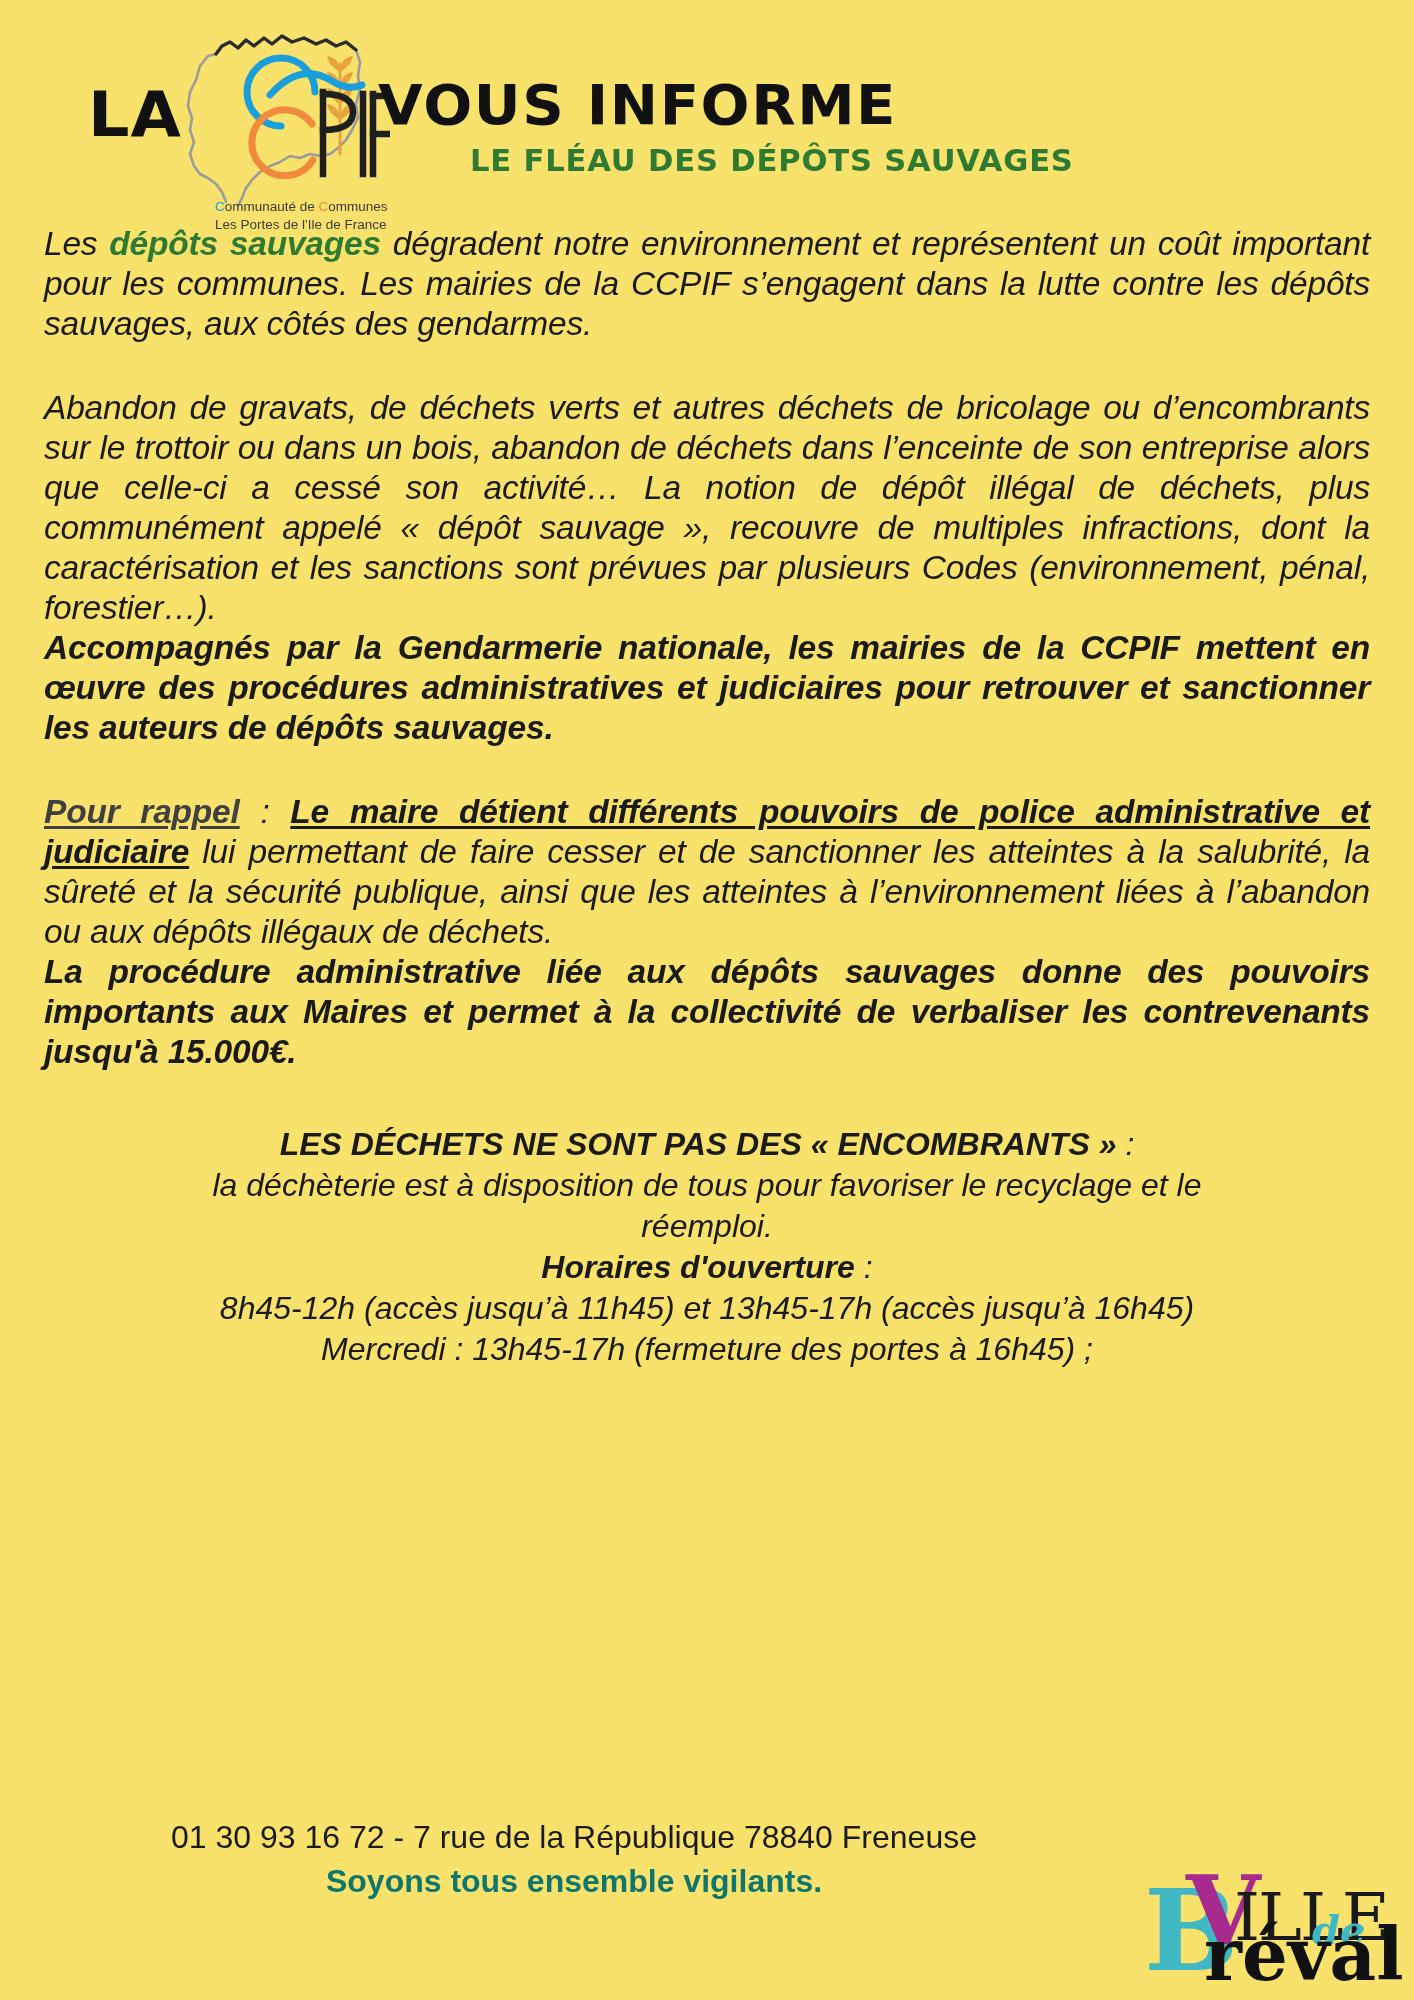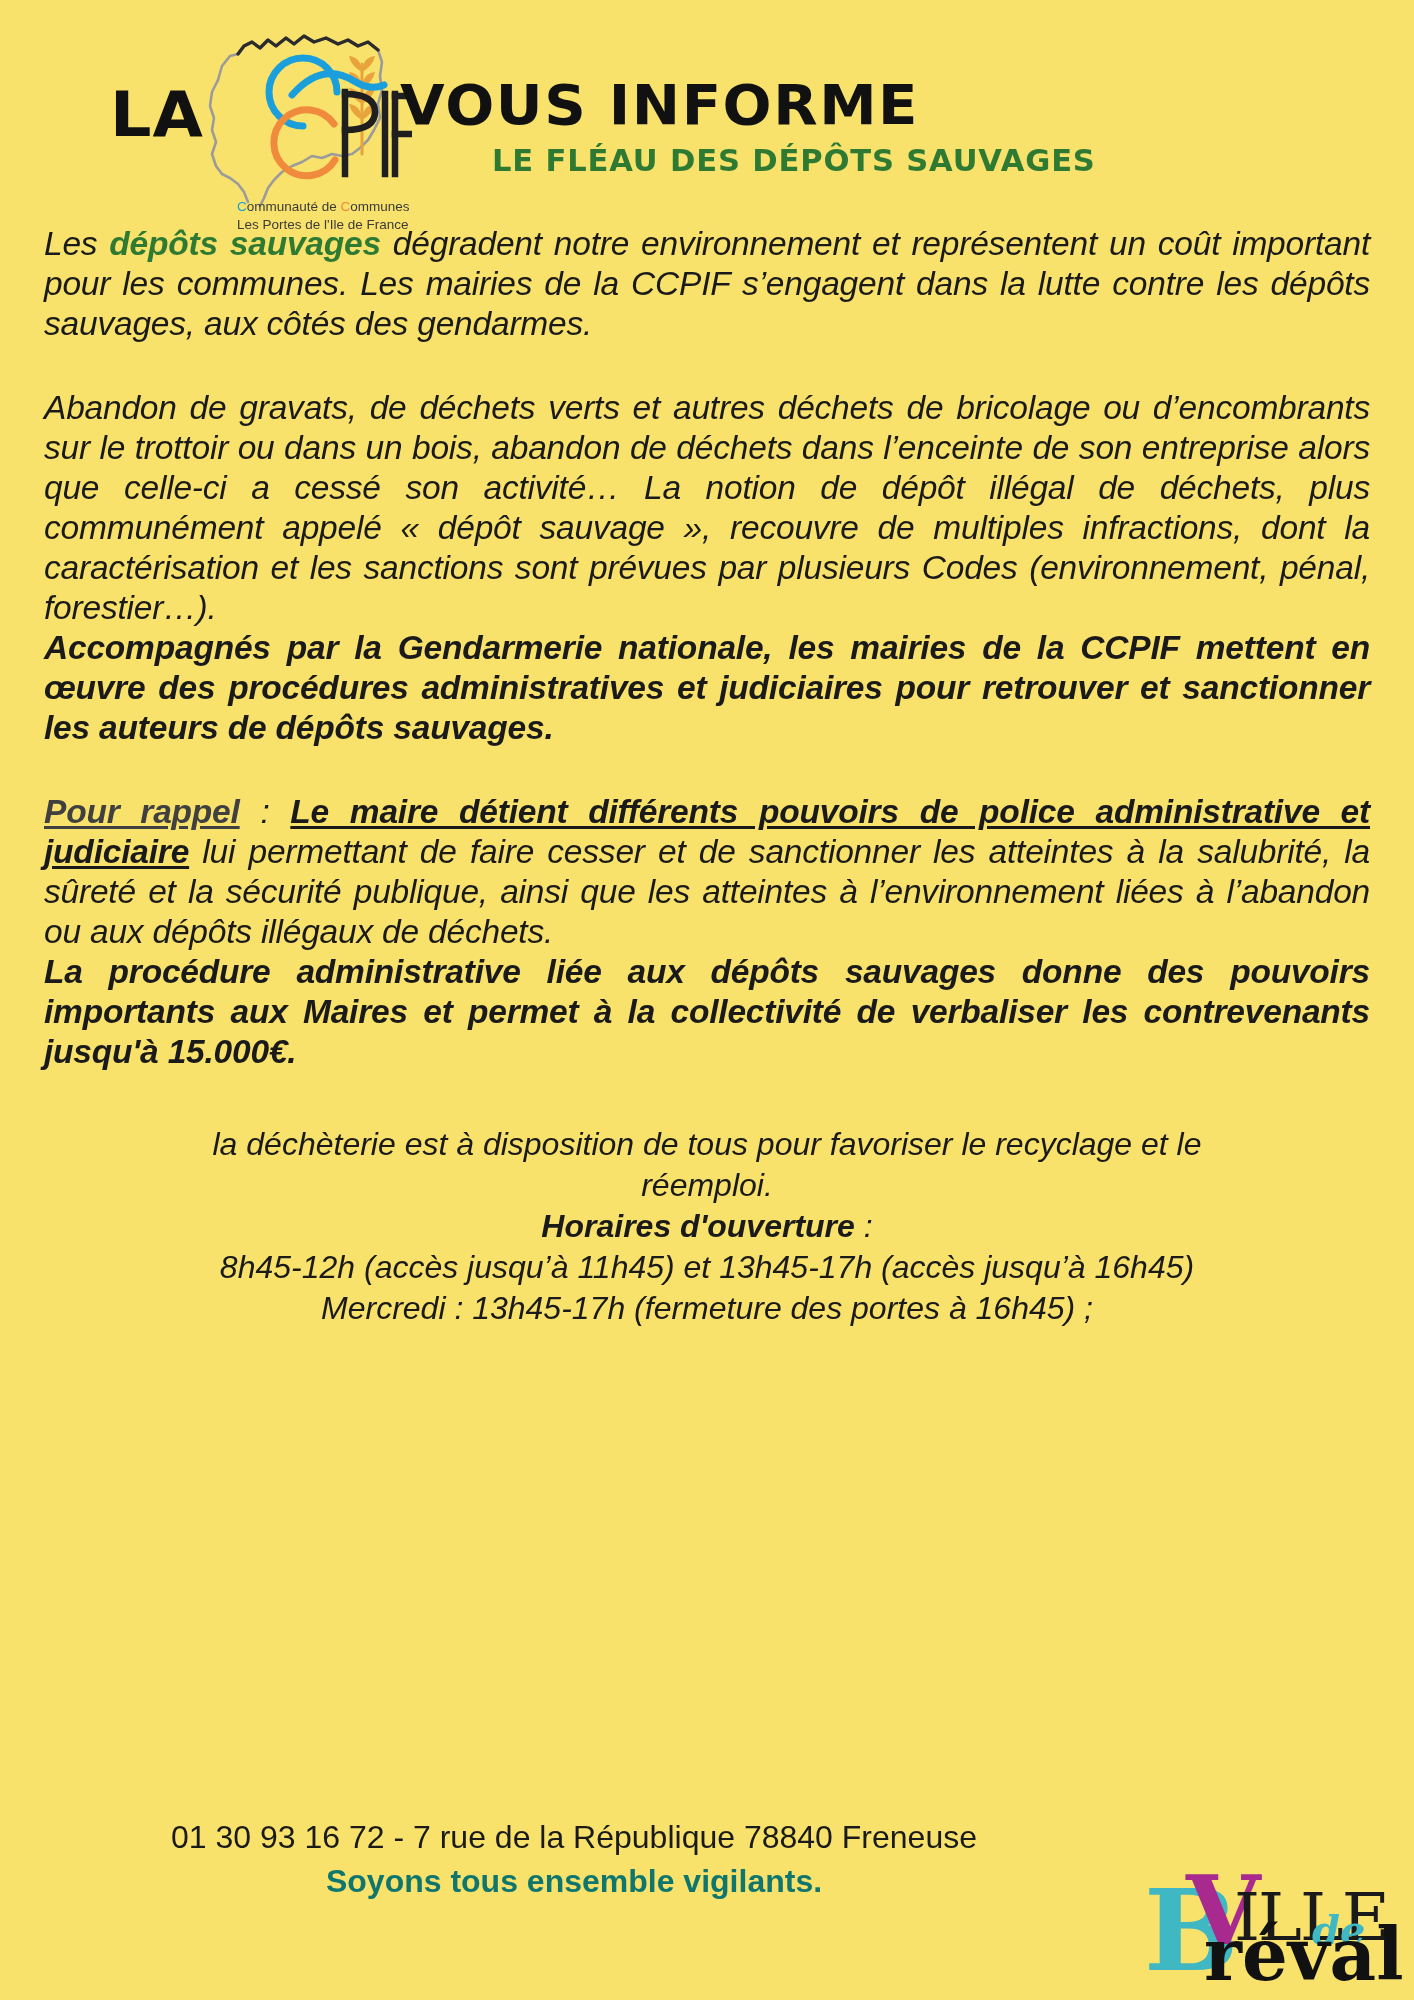--- a/index.html
+++ b/index.html
@@ -20,21 +20,20 @@
     width: 1414px;
     height: 2000px;
     background: #f9e26b;
     box-sizing: border-box;
   }
 
   
   .header {
     position: relative;
     height: 250px;
-    margin-left: 22px;
   }
   .header-la {
     position: absolute;
     left: 88px;
     top: 78px;
     font-size: 62px;
     font-weight: 900;
     letter-spacing: 1px;
     color: #111111;
     font-family: "DejaVu Sans", sans-serif;
@@ -212,20 +211,21 @@
 
     <div class="spacer-md"></div>
 
     <p class="para"><span class="green-bold-ul">Pour rappel</span><span> : </span><span class="black-bold-ul">Le maire détient différents pouvoirs de police administrative et judiciaire</span><span> lui permettant de faire cesser et de sanctionner les atteintes à la salubrité, la sûreté et la sécurité publique, ainsi que les atteintes à l’environnement liées à l’abandon ou aux dépôts illégaux de déchets.</span></p>
 
     <p class="para green-bold">La procédure administrative liée aux dépôts sauvages donne des pouvoirs importants aux Maires et permet à la collectivité de verbaliser les contrevenants jusqu'à 15.000€.</p>
 
     <div class="spacer-lg"></div>
 
     <div class="centered">
+      <span class="line"><span class="hl">LES DÉCHETS NE SONT PAS DES « ENCOMBRANTS »</span><span> :</span></span>
       <span class="line">la déchèterie est à disposition de tous pour favoriser le recyclage et le</span>
       <span class="line">réemploi.</span>
       <span class="line"><span class="hl">Horaires d'ouverture</span><span> :</span></span>
       <span class="line">8h45-12h (accès jusqu’à 11h45) et 13h45-17h (accès jusqu’à 16h45)</span>
       <span class="line">Mercredi : 13h45-17h (fermeture des portes à 16h45) ;</span>
     </div>
   </div>
 
   <div class="footer">
     <div>01 30 93 16 72 - 7 rue de la République 78840 Freneuse</div>

